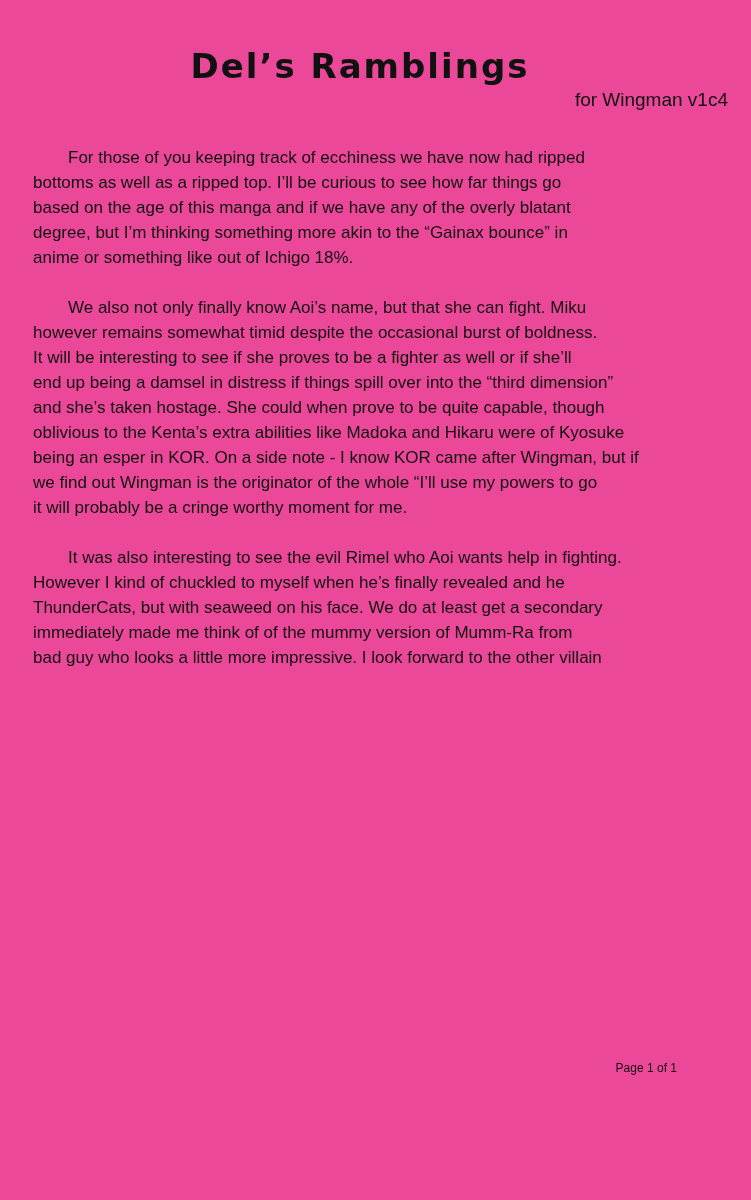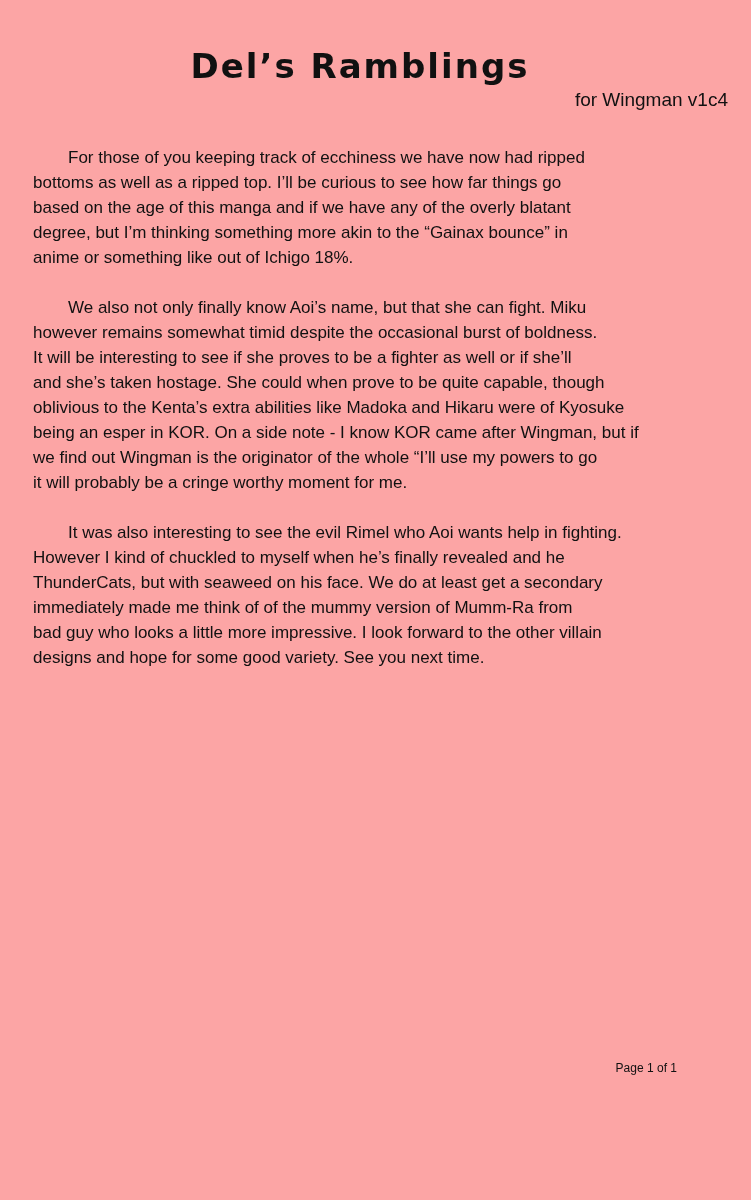--- a/index.html
+++ b/index.html
@@ -4,21 +4,21 @@
 <style>
   html, body {
     margin: 0;
     padding: 0;
     background: #ffffff;
   }
   .page {
     position: relative;
     width: 751px;
     height: 1200px;
-    background: #fca5a5;
+    background: #ec4899;
     overflow: hidden;
     font-family: "Liberation Sans", sans-serif;
     color: #111111;
   }
   .doc-title {
     position: absolute;
     top: 46px;
     left: 0;
     width: 720px;
     margin: 0;
@@ -77,29 +77,29 @@
         <span class="line first">For those of you keeping track of ecchiness we have now had ripped</span>
         <span class="line">bottoms as well as a ripped top. I’ll be curious to see how far things go</span>
         <span class="line">based on the age of this manga and if we have any of the overly blatant</span>
         <span class="line">degree, but I’m thinking something more akin to the “Gainax bounce” in</span>
         <span class="line">anime or something like out of Ichigo 18%.</span>
       </p>
       <p class="para">
         <span class="line first">We also not only finally know Aoi’s name, but that she can fight. Miku</span>
         <span class="line">however remains somewhat timid despite the occasional burst of boldness.</span>
         <span class="line">It will be interesting to see if she proves to be a fighter as well or if she’ll</span>
+        <span class="line">end up being a damsel in distress if things spill over into the “third dimension”</span>
         <span class="line">and she’s taken hostage. She could when prove to be quite capable, though</span>
         <span class="line">oblivious to the Kenta’s extra abilities like Madoka and Hikaru were of Kyosuke</span>
         <span class="line">being an esper in KOR. On a side note - I know KOR came after Wingman, but if</span>
         <span class="line">we find out Wingman is the originator of the whole “I’ll use my powers to go</span>
         <span class="line">it will probably be a cringe worthy moment for me.</span>
       </p>
       <p class="para">
         <span class="line first">It was also interesting to see the evil Rimel who Aoi wants help in fighting.</span>
         <span class="line">However I kind of chuckled to myself when he’s finally revealed and he</span>
         <span class="line">ThunderCats, but with seaweed on his face. We do at least get a secondary</span>
         <span class="line">immediately made me think of of the mummy version of Mumm-Ra from</span>
         <span class="line">bad guy who looks a little more impressive. I look forward to the other villain</span>
-        <span class="line">designs and hope for some good variety. See you next time.</span>
       </p>
     </div>
   <div class="doc-footer">Page 1 of 1</div>
 </div>
 
 </body></html>

